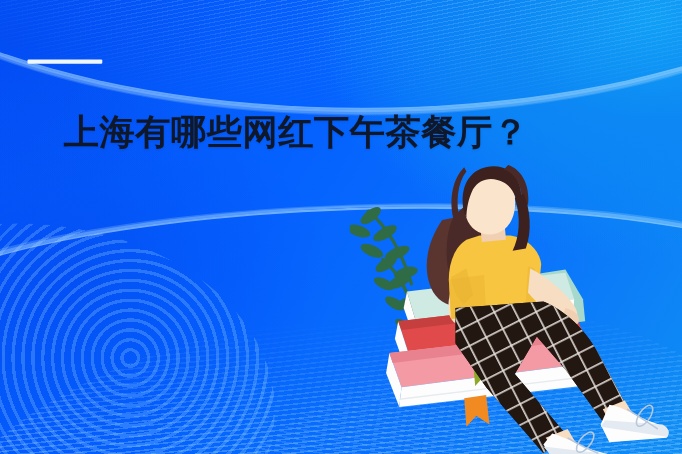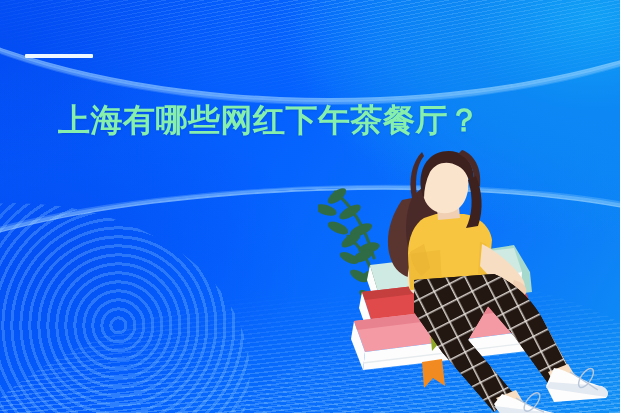--- a/index.html
+++ b/index.html
@@ -129,21 +129,21 @@
     left:25px; top:54px;
     width:68px; height:4px;
     background:#eef7ff;
     border-radius:1px;
   }
 
   .headline {
     position:absolute;
     left:58px; top:101px;
     width:470px;
-    color:#86efac;
+    color:#0f172a;
     font-size:32px;
     line-height:38px;
     font-weight:700;
     letter-spacing:.5px;
     white-space:nowrap;
     text-shadow:0 1px 2px rgba(0,40,120,.18);
   }
 
   
   .illustration {

